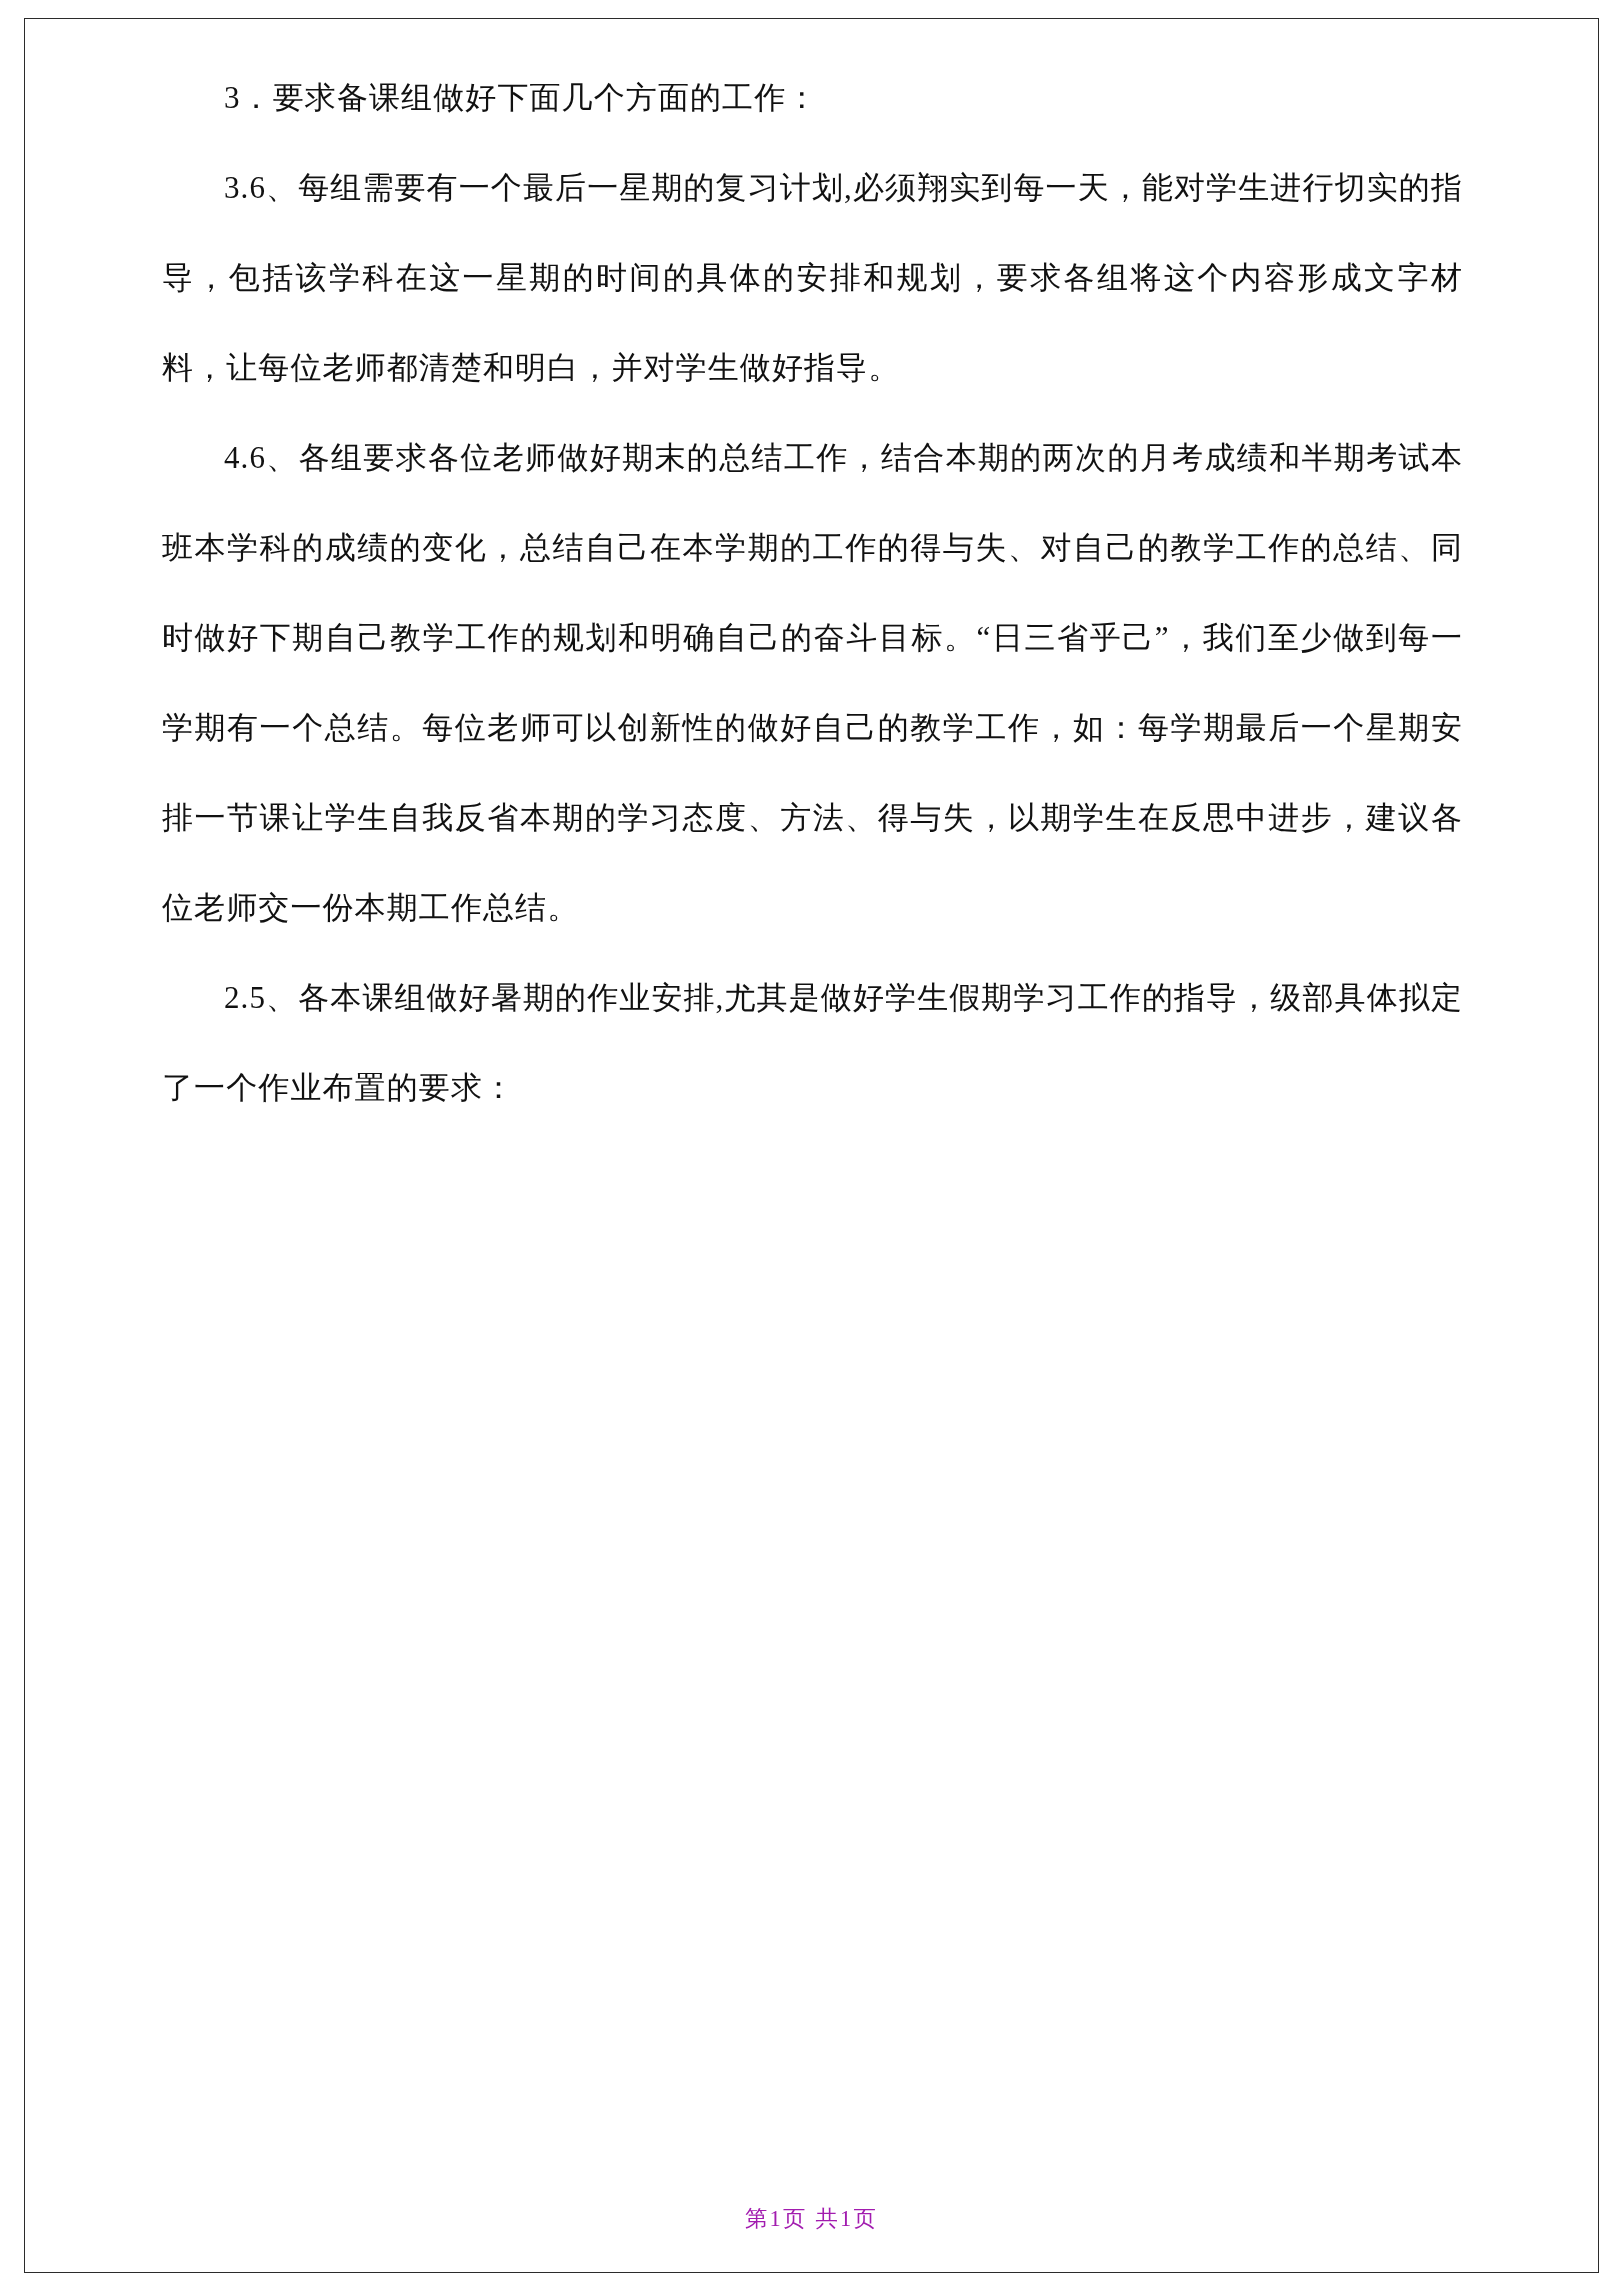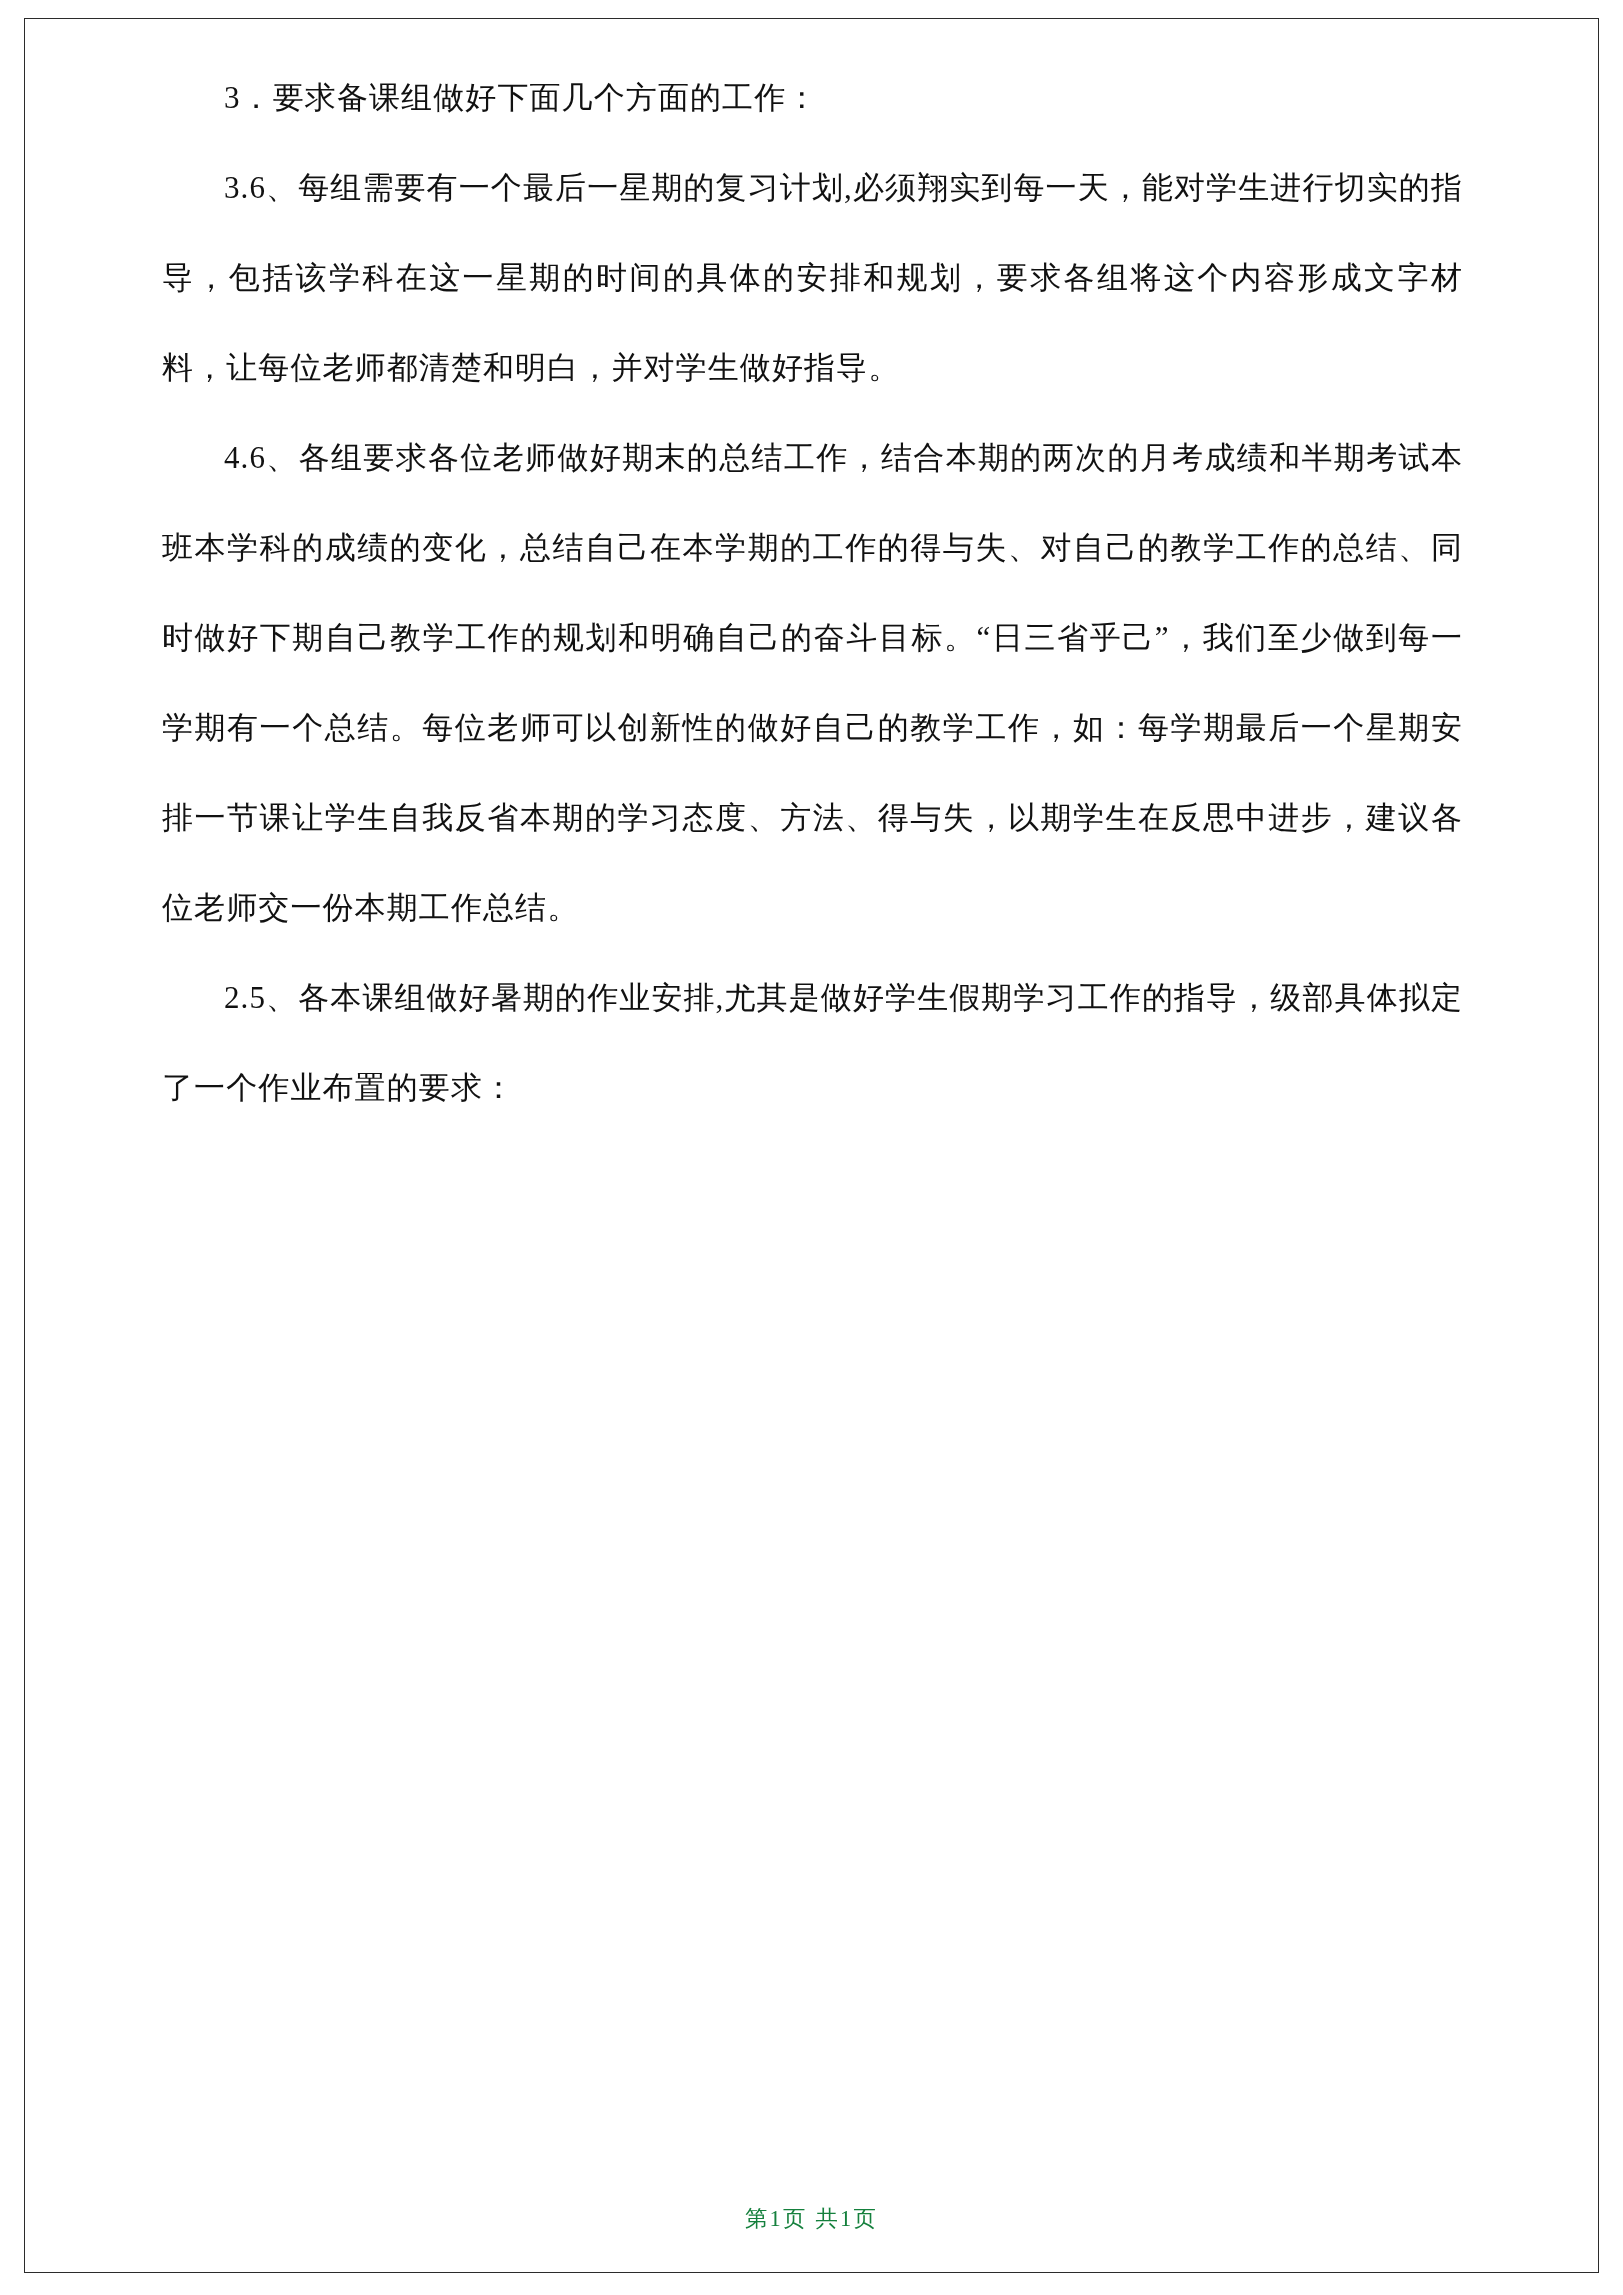--- a/index.html
+++ b/index.html
@@ -42,21 +42,21 @@
     word-break: break-all;
   }
   .footer {
     position: absolute;
     left: 0;
     right: 0;
     bottom: 61px;
     text-align: center;
     font-size: 22.4px;
     letter-spacing: 2.2px;
-    color: #15803d;
+    color: #a21caf;
   }
 </style>
 </head>
 <body>
 
 <div class="page">
   <div class="frame"></div>
   <div class="content">
       <p class="para">3．要求备课组做好下面几个方面的工作：</p>
       <p class="para">3.6、每组需要有一个最后一星期的复习计划,必须翔实到每一天，能对学生进行切实的指导，包括该学科在这一星期的时间的具体的安排和规划，要求各组将这个内容形成文字材料，让每位老师都清楚和明白，并对学生做好指导。</p>

